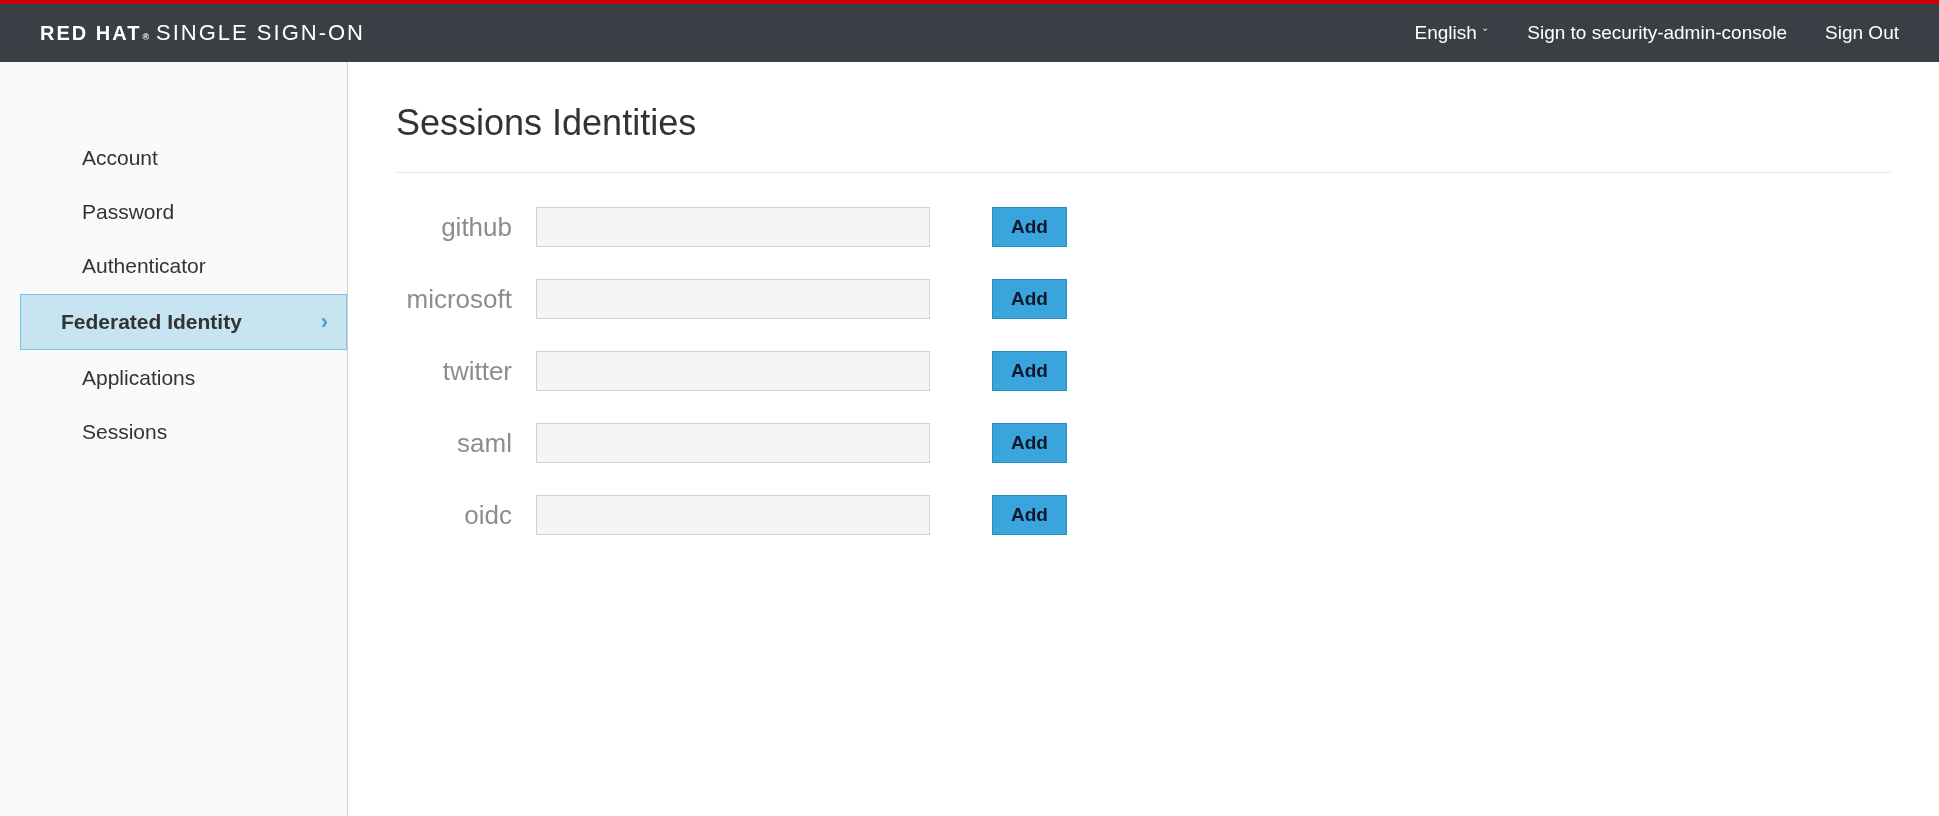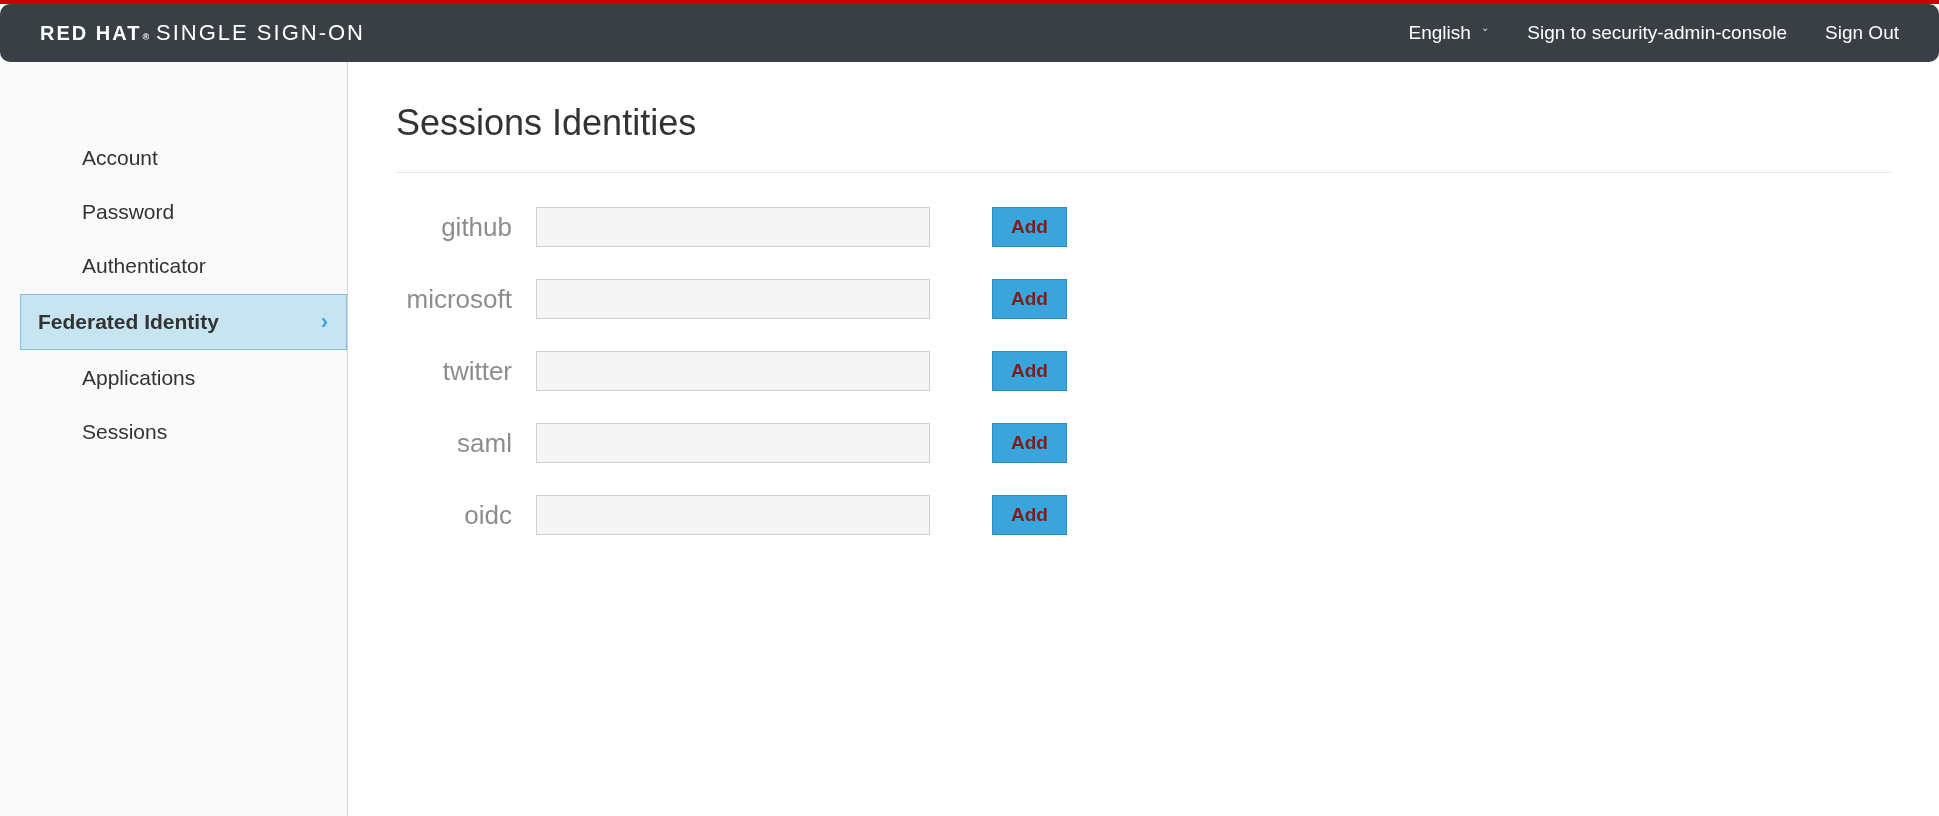--- a/index.html
+++ b/index.html
@@ -18,21 +18,20 @@
       background: #c00;
       width: 100%;
     }
     .topbar {
       background: #393f44;
       height: 58px;
       display: flex;
       align-items: center;
       justify-content: space-between;
       padding: 0 40px 0 40px;
-      border-radius: 10px;
     }
     .brand {
       display: flex;
       align-items: baseline;
       color: #fff;
       letter-spacing: 1px;
     }
     .brand-strong {
       font-weight: 800;
       font-size: 20px;
@@ -54,21 +53,21 @@
       display: flex;
       align-items: center;
       gap: 38px;
     }
     .top-link {
       color: #fff;
       font-size: 19px;
       cursor: pointer;
       display: flex;
       align-items: flex-start;
-      gap: 10px;
+      gap: 4px;
     }
     .dropdown-caret {
       font-size: 10px;
       opacity: 0.85;
     }
     .main-wrap {
       display: flex;
       min-height: calc(100vh - 62px);
     }
     .sidebar {
@@ -84,21 +83,21 @@
       padding: 14px 28px 14px 62px;
       font-size: 21px;
       color: #333;
       cursor: pointer;
       margin: 0 20px 2px 20px;
     }
     .sidebar-item.active {
       background: #c7e5f0;
       border: 1px solid #7dc3e8;
       font-weight: 700;
-      padding-left: 17px;
+      padding-left: 40px;
       margin-left: 20px;
       margin-right: 0;
       padding-right: 18px;
     }
     .sidebar-item .chevron {
       color: #39a5dc;
       font-size: 22px;
       display: none;
     }
     .sidebar-item.active .chevron {
@@ -142,21 +141,21 @@
       color: #888;
       flex-shrink: 0;
     }
     .form-input:disabled {
       background: #f5f5f5;
     }
     .btn-add {
       margin-left: 62px;
       background: #39a5dc;
       border: 1px solid #2b8cbe;
-      color: #7f1d1d;
+      color: #0f172a;
       font-size: 19px;
       font-weight: 600;
       padding: 8px 18px;
       cursor: pointer;
       flex-shrink: 0;
       text-align: center;
     }
   </style>
 </head>
 <body>

